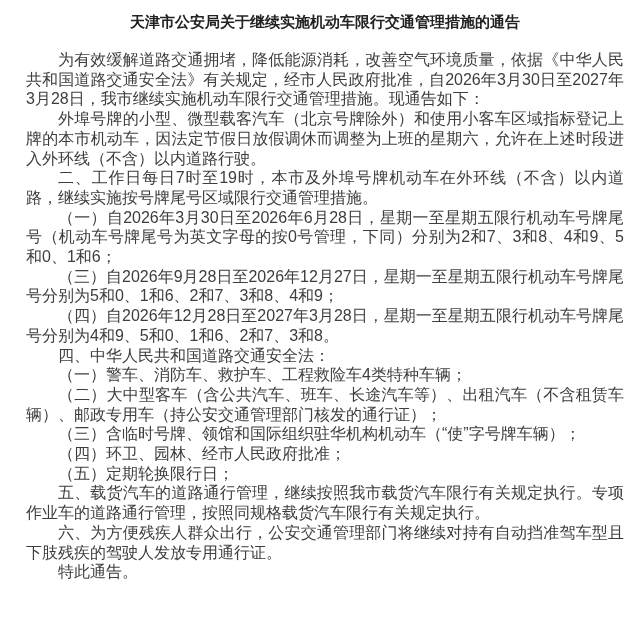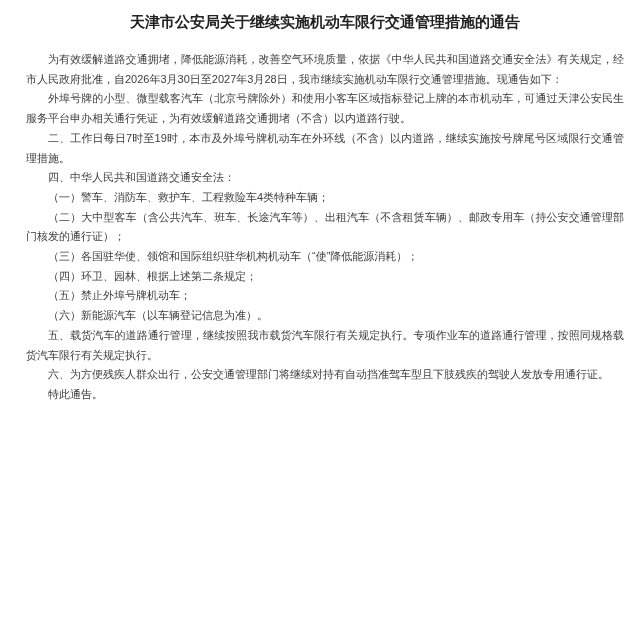--- a/index.html
+++ b/index.html
@@ -29,43 +29,45 @@
     margin: 0 0 18px 0;
     font-size: 15px;
     line-height: 20px;
     font-weight: 700;
     text-align: center;
     color: var(--title-color);
     font-family: "Liberation Sans", sans-serif;
   }
   .doc-body p {
     margin: 0;
-    font-size: 11px;
+    font-size: 16px;
     line-height: 19.7px;
     color: var(--text-color);
     text-indent: 2em;
     text-align: justify;
     letter-spacing: 0;
     word-break: break-all;
     font-family: "Liberation Sans", sans-serif;
   }
 </style>
 </head>
 <body>
 
 <div class="page">
   <h1 class="title">天津市公安局关于继续实施机动车限行交通管理措施的通告</h1>
   <div class="doc-body">
       <p>为有效缓解道路交通拥堵，降低能源消耗，改善空气环境质量，依据《中华人民共和国道路交通安全法》有关规定，经市人民政府批准，自2026年3月30日至2027年3月28日，我市继续实施机动车限行交通管理措施。现通告如下：</p>
-      <p>外埠号牌的小型、微型载客汽车（北京号牌除外）和使用小客车区域指标登记上牌的本市机动车，可通过天津公安民生服务平台申办相关通行凭证，为有效缓解道路交通拥堵（不含）以内道路行驶。</p>
+      <p>外埠号牌的小型、微型载客汽车（北京号牌除外）和使用小客车区域指标登记上牌的本市机动车，因法定节假日放假调休而调整为上班的星期六，允许在上述时段进入外环线（不含）以内道路行驶。</p>
       <p>二、工作日每日7时至19时，本市及外埠号牌机动车在外环线（不含）以内道路，继续实施按号牌尾号区域限行交通管理措施。</p>
+      <p>（一）自2026年3月30日至2026年6月28日，星期一至星期五限行机动车号牌尾号（机动车号牌尾号为英文字母的按0号管理，下同）分别为2和7、3和8、4和9、5和0、1和6；</p>
+      <p>（三）自2026年9月28日至2026年12月27日，星期一至星期五限行机动车号牌尾号分别为5和0、1和6、2和7、3和8、4和9；</p>
+      <p>（四）自2026年12月28日至2027年3月28日，星期一至星期五限行机动车号牌尾号分别为4和9、5和0、1和6、2和7、3和8。</p>
       <p>四、中华人民共和国道路交通安全法：</p>
       <p>（一）警车、消防车、救护车、工程救险车4类特种车辆；</p>
       <p>（二）大中型客车（含公共汽车、班车、长途汽车等）、出租汽车（不含租赁车辆）、邮政专用车（持公安交通管理部门核发的通行证）；</p>
-      <p>（三）各国驻华使、领馆和国际组织驻华机构机动车（“使”降低能源消耗）；</p>
-      <p>（四）环卫、园林、根据上述第二条规定；</p>
-      <p>（五）禁止外埠号牌机动车；</p>
-      <p>（六）新能源汽车（以车辆登记信息为准）。</p>
+      <p>（三）含临时号牌、领馆和国际组织驻华机构机动车（“使”字号牌车辆）；</p>
+      <p>（四）环卫、园林、经市人民政府批准；</p>
+      <p>（五）定期轮换限行日；</p>
       <p>五、载货汽车的道路通行管理，继续按照我市载货汽车限行有关规定执行。专项作业车的道路通行管理，按照同规格载货汽车限行有关规定执行。</p>
       <p>六、为方便残疾人群众出行，公安交通管理部门将继续对持有自动挡准驾车型且下肢残疾的驾驶人发放专用通行证。</p>
       <p>特此通告。</p>
     </div>
 </div>
 
 </body></html>

